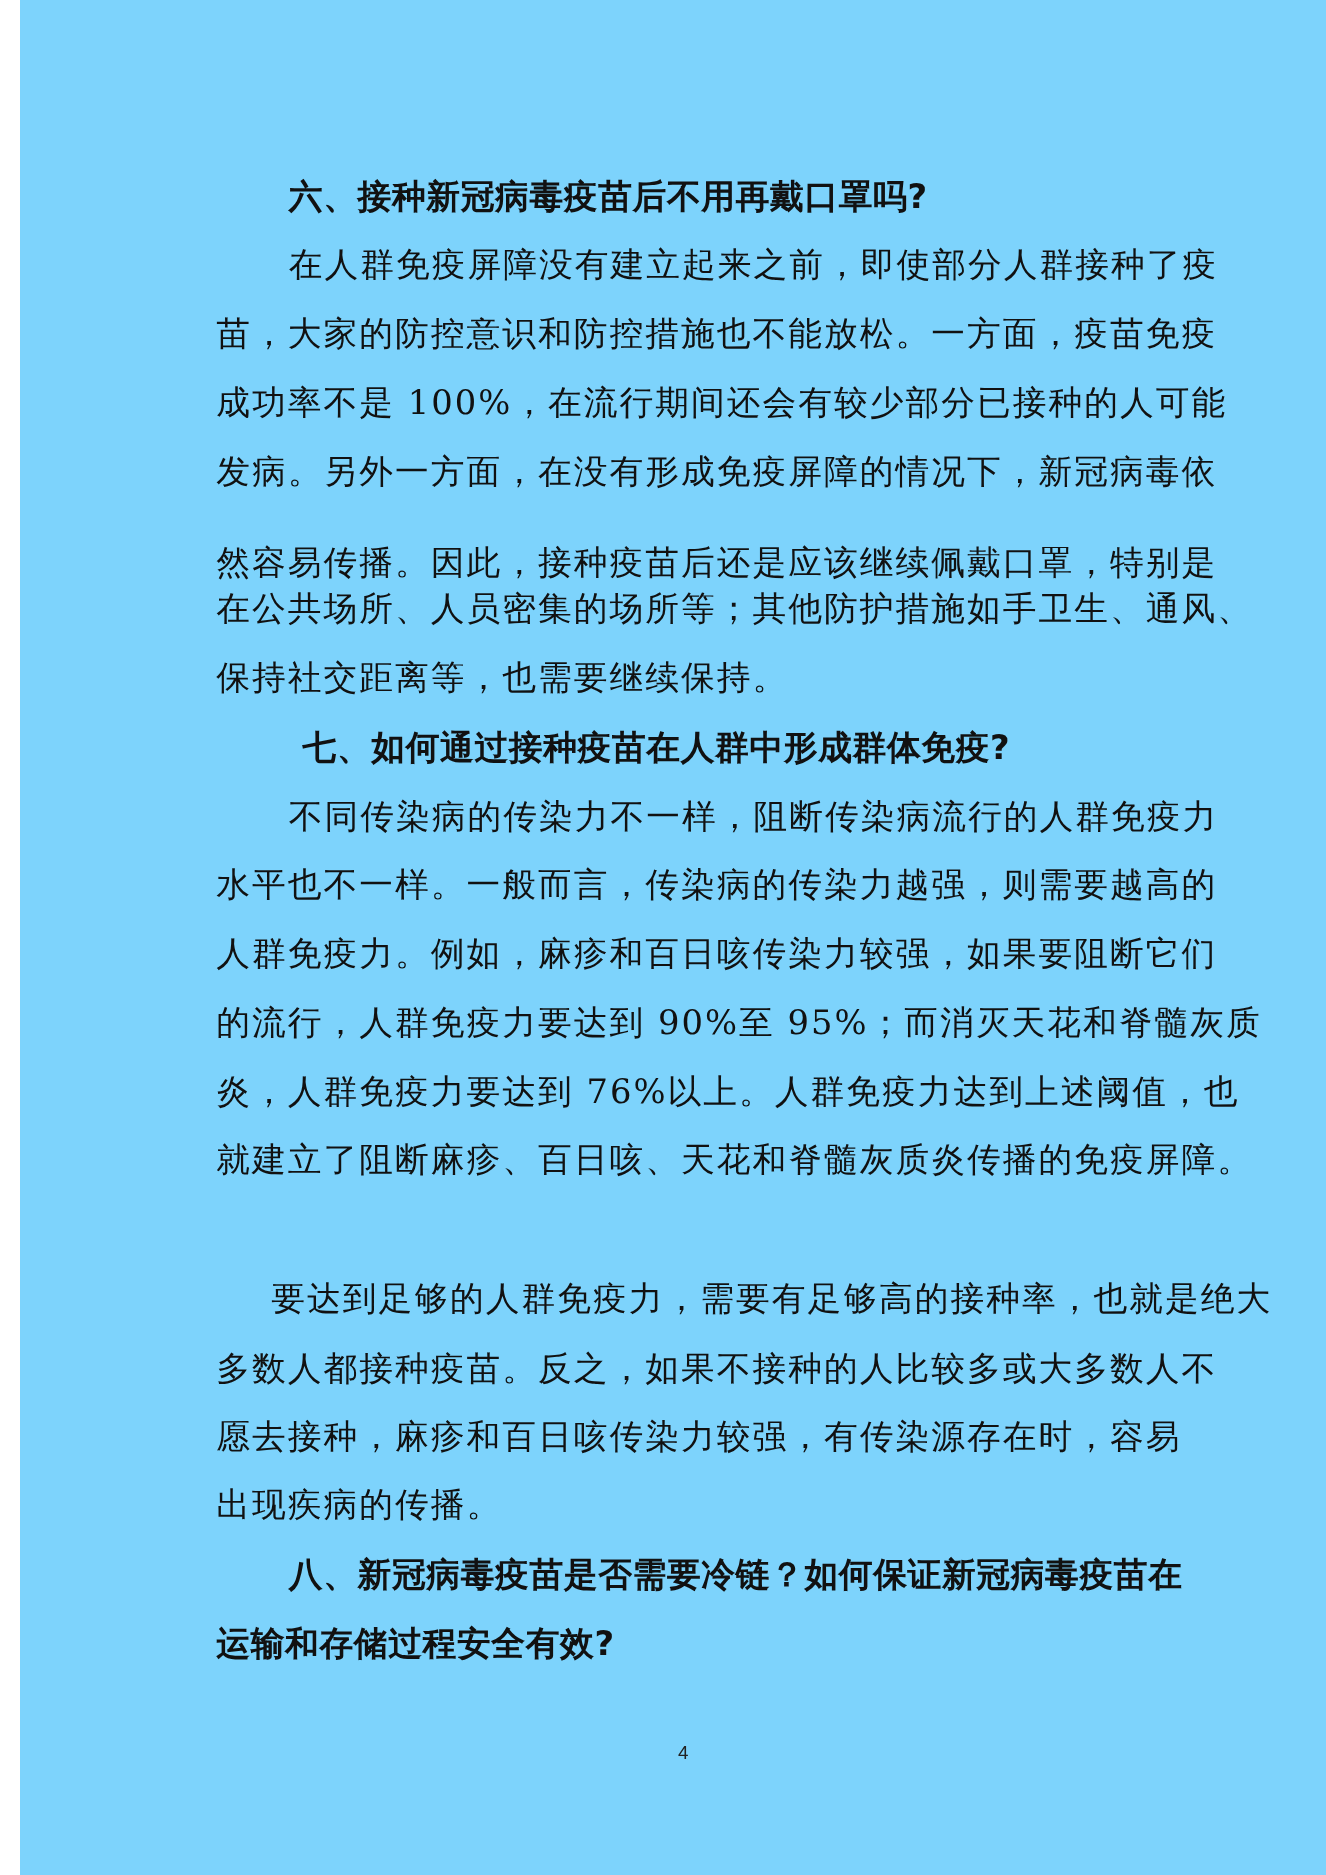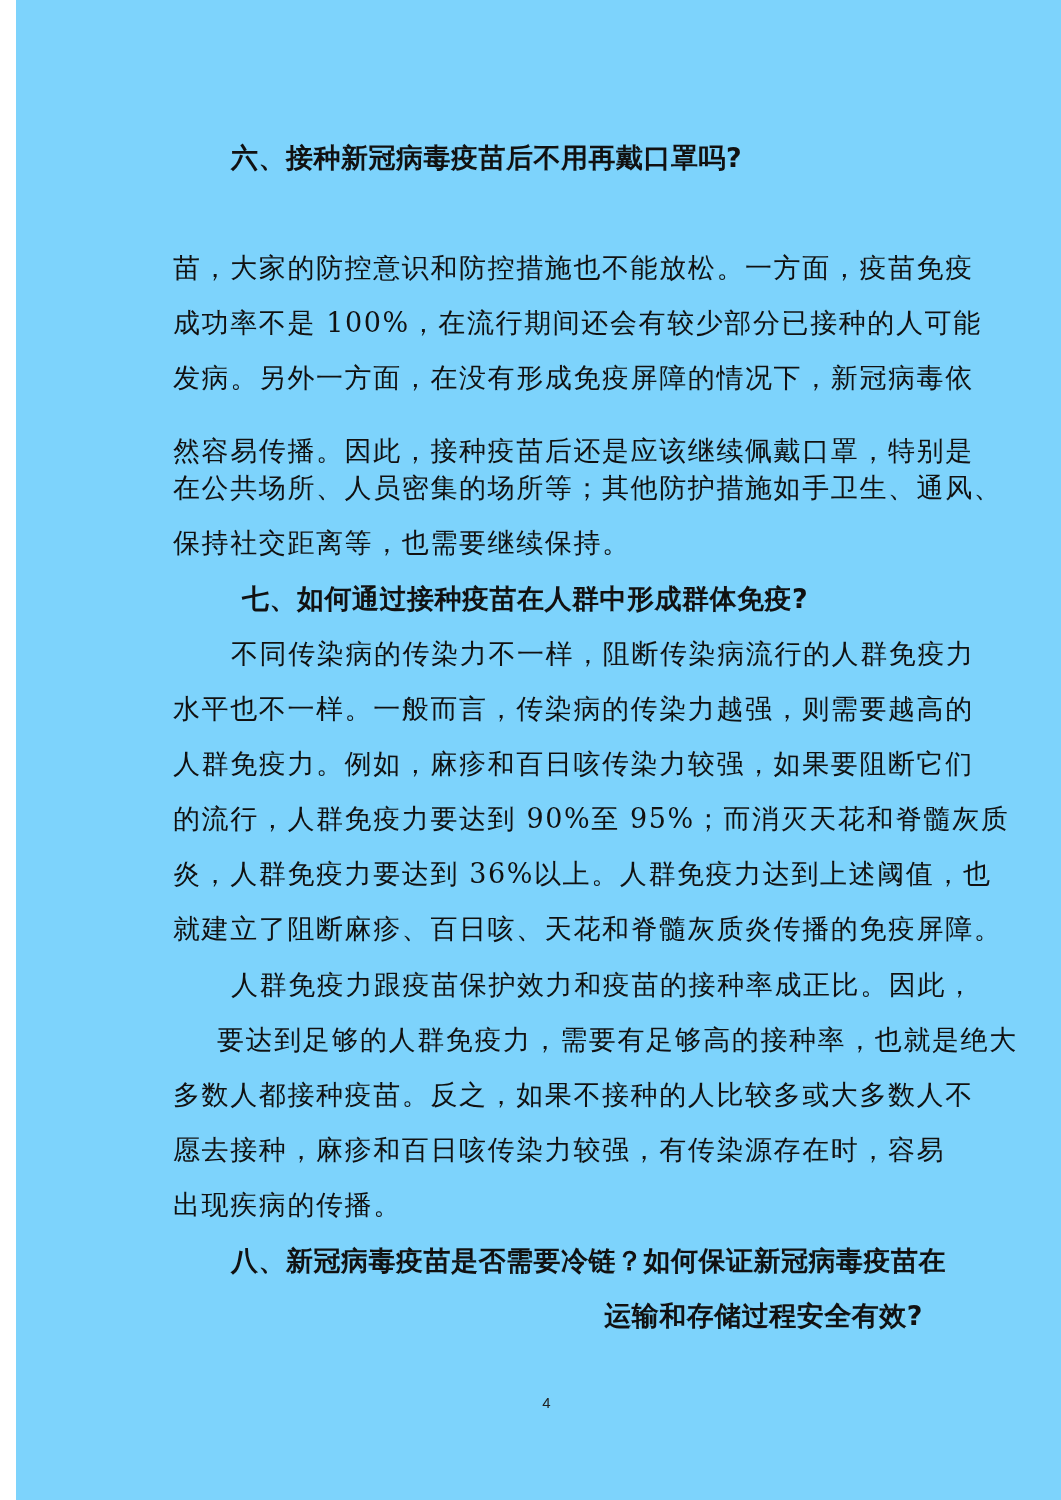--- a/index.html
+++ b/index.html
@@ -23,39 +23,39 @@
       text-align: center; font-family: "Liberation Sans", sans-serif; font-size: 15px; color: #222;
     }
   </style>
 </head>
 <body>
 
 <div class="page">
 
   <div class="line heading indent" style="top:141px;">六、接种新冠病毒疫苗后不用再戴口罩吗?</div>
 
+  <div class="line body indent" style="top:196px;">在人群免疫屏障没有建立起来之前，即使部分人群接种了疫</div>
   <div class="line body" style="top:251px;">苗，大家的防控意识和防控措施也不能放松。一方面，疫苗免疫</div>
   <div class="line body" style="top:306px;">成功率不是 100%，在流行期间还会有较少部分已接种的人可能</div>
   <div class="line body" style="top:361px;">发病。另外一方面，在没有形成免疫屏障的情况下，新冠病毒依</div>
   <div class="line body" style="top:416px;margin-top:18px;">然容易传播。因此，接种疫苗后还是应该继续佩戴口罩，特别是</div>
   <div class="line body" style="top:471px;">在公共场所、人员密集的场所等；其他防护措施如手卫生、通风、</div>
   <div class="line body" style="top:526px;">保持社交距离等，也需要继续保持。</div>
 
   <div class="line heading indent" style="top:582px;margin-left:11px;">七、如何通过接种疫苗在人群中形成群体免疫?</div>
 
   <div class="line body indent" style="top:637px;">不同传染病的传染力不一样，阻断传染病流行的人群免疫力</div>
   <div class="line body" style="top:692px;">水平也不一样。一般而言，传染病的传染力越强，则需要越高的</div>
   <div class="line body" style="top:747px;">人群免疫力。例如，麻疹和百日咳传染力较强，如果要阻断它们</div>
   <div class="line body" style="top:802px;">的流行，人群免疫力要达到 90%至 95%；而消灭天花和脊髓灰质</div>
-  <div class="line body" style="top:857px;">炎，人群免疫力要达到 36%以上。人群免疫力达到上述阈值，也</div>
+  <div class="line body" style="top:857px;">炎，人群免疫力要达到 76%以上。人群免疫力达到上述阈值，也</div>
   <div class="line body" style="top:912px;">就建立了阻断麻疹、百日咳、天花和脊髓灰质炎传播的免疫屏障。</div>
 
-  <div class="line body indent" style="top:968px;">人群免疫力跟疫苗保护效力和疫苗的接种率成正比。因此，</div>
   <div class="line body" style="top:1023px;margin-left:44px;">要达到足够的人群免疫力，需要有足够高的接种率，也就是绝大</div>
   <div class="line body" style="top:1078px;font-family:Liberation Serif, serif;">多数人都接种疫苗。反之，如果不接种的人比较多或大多数人不</div>
   <div class="line body" style="top:1133px;">愿去接种，麻疹和百日咳传染力较强，有传染源存在时，容易</div>
   <div class="line body" style="top:1188px;">出现疾病的传播。</div>
 
   <div class="line heading indent" style="top:1244px;">八、新冠病毒疫苗是否需要冷链？如何保证新冠病毒疫苗在</div>
-  <div class="line heading" style="top:1299px;text-align:right;">运输和存储过程安全有效?</div>
+  <div class="line heading" style="top:1299px;">运输和存储过程安全有效?</div>
 
   <div class="page-number">4</div>
 </div>
 
 </body></html>

